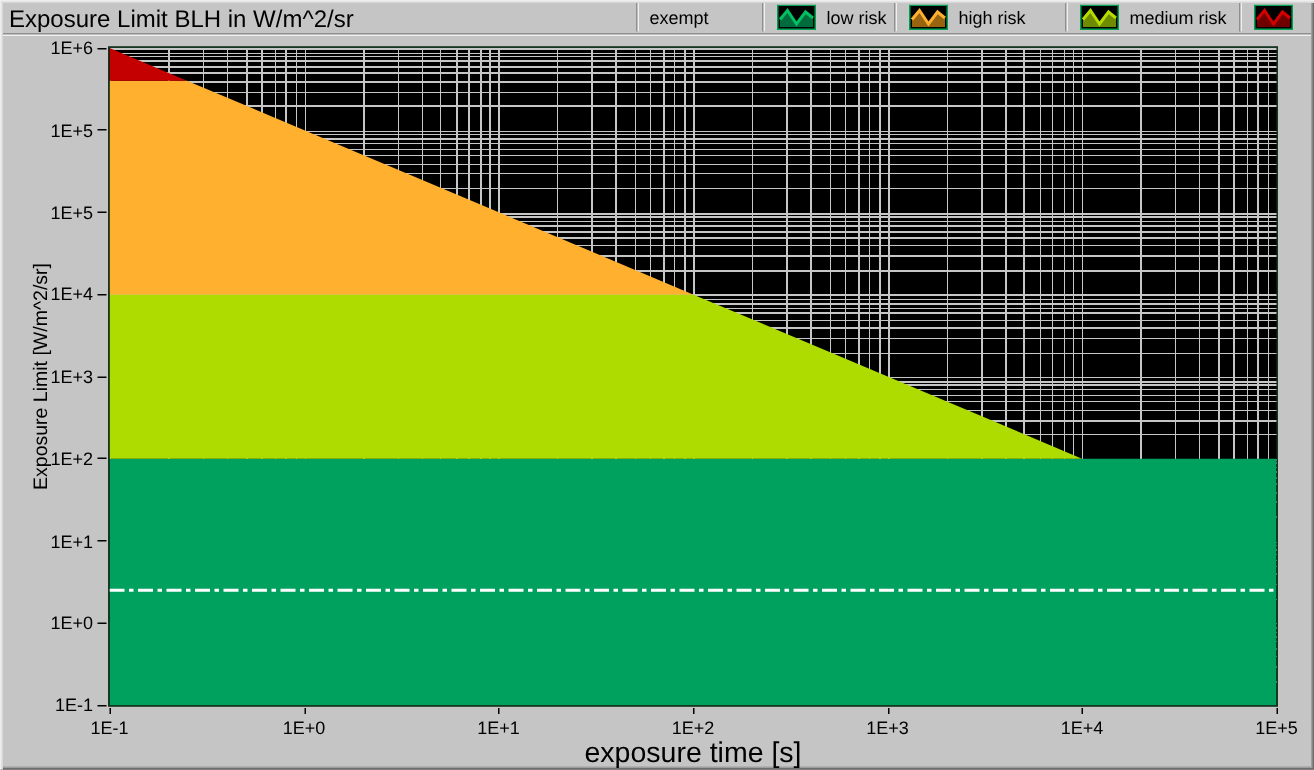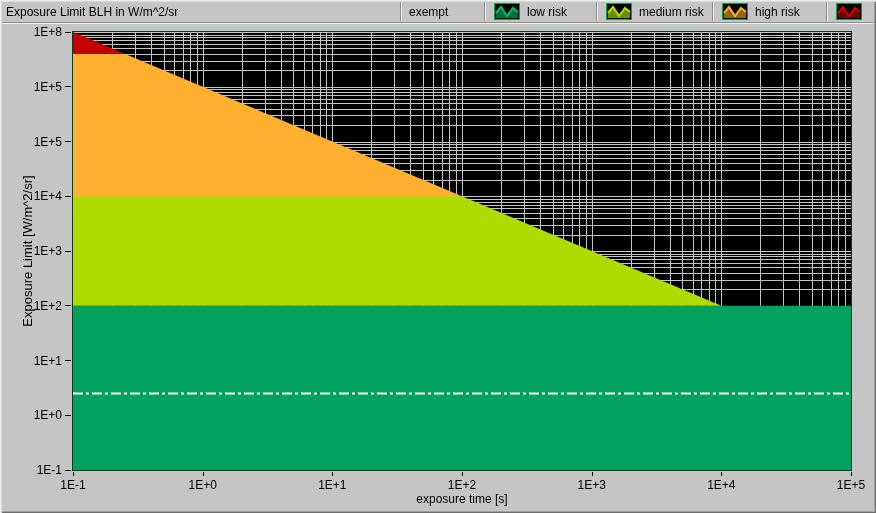--- a/index.html
+++ b/index.html
@@ -3,79 +3,79 @@
 <meta charset="utf-8">
 <style>
   html,body{margin:0;padding:0;background:#888;}
   .window{
     position:relative;width:876px;height:513px;overflow:hidden;
     background:#C5C5C5;
     font-family:"Liberation Sans",sans-serif;color:#000;
     box-shadow: inset 1px 1px 0 #EFEFEF, inset 2px 2px 0 #D8D8D8,
                 inset -1px -1px 0 #6E6E6E, inset -2px -2px 0 #9E9E9E;
   }
-  .graph-title{position:absolute;left:6px;top:5px;font-size:12px;white-space:nowrap;}
+  .graph-title{position:absolute;left:6px;top:5px;font-size:16px;white-space:nowrap;}
   .hgroove{position:absolute;left:2px;top:22px;width:872px;height:1px;background:#8F8F8F;border-bottom:1px solid #F0F0F0;}
   .legend{position:absolute;top:1px;right:8px;height:21px;display:flex;align-items:center;}
   .legend-item{display:flex;align-items:center;height:21px;box-sizing:border-box;}
   .vgroove{width:1px;height:19px;background:#8F8F8F;border-right:1px solid #F0F0F0;flex:0 0 auto;}
   .legend-label{font-size:12px;margin-left:7px;white-space:nowrap;}
   .legend-icon{margin-left:8px;flex:0 0 auto;display:block;}
   .plot{
     position:absolute;left:72px;top:31px;width:780px;height:440px;
     box-sizing:border-box;border:1px solid #12391F;background:#000;
   }
   .plot svg{display:block;}
   .ytick{position:absolute;left:65px;width:6px;height:1px;background:#000;}
   .xtick{position:absolute;top:472px;width:1px;height:4px;background:#000;}
   .ylab{position:absolute;left:14px;width:48px;text-align:right;font-size:12px;}
   .xlab{position:absolute;top:478px;width:60px;text-align:center;font-size:12px;}
-  .xaxis-title{position:absolute;left:262px;top:492px;width:400px;text-align:center;font-size:12px;}
+  .xaxis-title{position:absolute;left:262px;top:492px;width:400px;text-align:center;font-size:19px;}
   .yaxis-title{
     position:absolute;left:27px;top:251px;font-size:13px;white-space:nowrap;
     transform:translate(-50%,-50%) rotate(-90deg);
   }
 </style>
 </head>
 <body>
 
 <div class="window">
   <div class="graph-title">Exposure Limit BLH in W/m^2/sr</div>
 
   <div class="legend" id="legend">
       <div class="legend-item" style="width: 84px; text-align: center;">
         <div class="vgroove"></div>
         <span class="legend-label">exempt</span>
       </div>
-      <div class="legend-item" style="width: 112px; text-align: center;">
+      <div class="legend-item" style="width: 88px; text-align: center;">
         <div class="vgroove"></div>
         <svg width="26" height="17" class="legend-icon">
           <rect x="0.5" y="0.5" width="25" height="16" fill="#000000" stroke="#00A050"></rect>
           <polygon points="2,10 7,4 13,13 19,5 24,9 24,15 2,15" fill="#006B3C"></polygon>
           <polyline points="2,10 7,4 13,13 19,5 24,9" fill="none" stroke="#00C060" stroke-width="2"></polyline>
         </svg>
         <span class="legend-label">low risk</span>
       </div>
+      <div class="legend-item" style="width: 114px;">
+        <div class="vgroove"></div>
+        <svg width="26" height="17" class="legend-icon">
+          <rect x="0.5" y="0.5" width="25" height="16" fill="#000000" stroke="#00A050"></rect>
+          <polygon points="2,10 7,4 13,13 19,5 24,9 24,15 2,15" fill="#996410"></polygon>
+          <polyline points="2,10 7,4 13,13 19,5 24,9" fill="none" stroke="#FFB02F" stroke-width="2"></polyline>
+        </svg>
+        <span class="legend-label">high risk</span>
+      </div>
       <div class="legend-item" style="width: 116px;">
         <div class="vgroove"></div>
         <svg width="26" height="17" class="legend-icon">
           <rect x="0.5" y="0.5" width="25" height="16" fill="#000000" stroke="#00A050"></rect>
           <polygon points="2,10 7,4 13,13 19,5 24,9 24,15 2,15" fill="#6F8C00"></polygon>
           <polyline points="2,10 7,4 13,13 19,5 24,9" fill="none" stroke="#B6DC00" stroke-width="2"></polyline>
         </svg>
         <span class="legend-label">medium risk</span>
-      </div>
-      <div class="legend-item" style="width: 114px;">
-        <div class="vgroove"></div>
-        <svg width="26" height="17" class="legend-icon">
-          <rect x="0.5" y="0.5" width="25" height="16" fill="#000000" stroke="#00A050"></rect>
-          <polygon points="2,10 7,4 13,13 19,5 24,9 24,15 2,15" fill="#996410"></polygon>
-          <polyline points="2,10 7,4 13,13 19,5 24,9" fill="none" stroke="#FFB02F" stroke-width="2"></polyline>
-        </svg>
-        <span class="legend-label">high risk</span>
       </div>
       <div class="legend-item" style="width: 42px;">
         <div class="vgroove"></div>
         <svg width="26" height="17" class="legend-icon">
           <rect x="0.5" y="0.5" width="25" height="16" fill="#000000" stroke="#00A050"></rect>
           <polygon points="2,10 7,4 13,13 19,5 24,9 24,15 2,15" fill="#700000"></polygon>
           <polyline points="2,10 7,4 13,13 19,5 24,9" fill="none" stroke="#D40000" stroke-width="2"></polyline>
         </svg>
       </div>
     </div>
@@ -233,21 +233,21 @@
       <div class="ylab" style="top: 298.75px;">1E+2</div>
       <div class="ytick" style="top: 250.5px;"></div>
       <div class="ylab" style="top: 244px;">1E+3</div>
       <div class="ytick" style="top: 195.75px;"></div>
       <div class="ylab" style="top: 189.25px;">1E+4</div>
       <div class="ytick" style="top: 141px;"></div>
       <div class="ylab" style="top: 134.5px;">1E+5</div>
       <div class="ytick" style="top: 86.25px;"></div>
       <div class="ylab" style="top: 79.75px;">1E+5</div>
       <div class="ytick" style="top: 31.5px;"></div>
-      <div class="ylab" style="top: 25px;">1E+8</div>
+      <div class="ylab" style="top: 25px;">1E+6</div>
       <div class="xtick" style="left: 73px;"></div>
       <div class="xlab" style="left: 43px;">1E-1</div>
       <div class="xtick" style="left: 202.667px;"></div>
       <div class="xlab" style="left: 172.667px;">1E+0</div>
       <div class="xtick" style="left: 332.333px;"></div>
       <div class="xlab" style="left: 302.333px;">1E+1</div>
       <div class="xtick" style="left: 462px;"></div>
       <div class="xlab" style="left: 432px;">1E+2</div>
       <div class="xtick" style="left: 591.667px;"></div>
       <div class="xlab" style="left: 561.667px;">1E+3</div>

